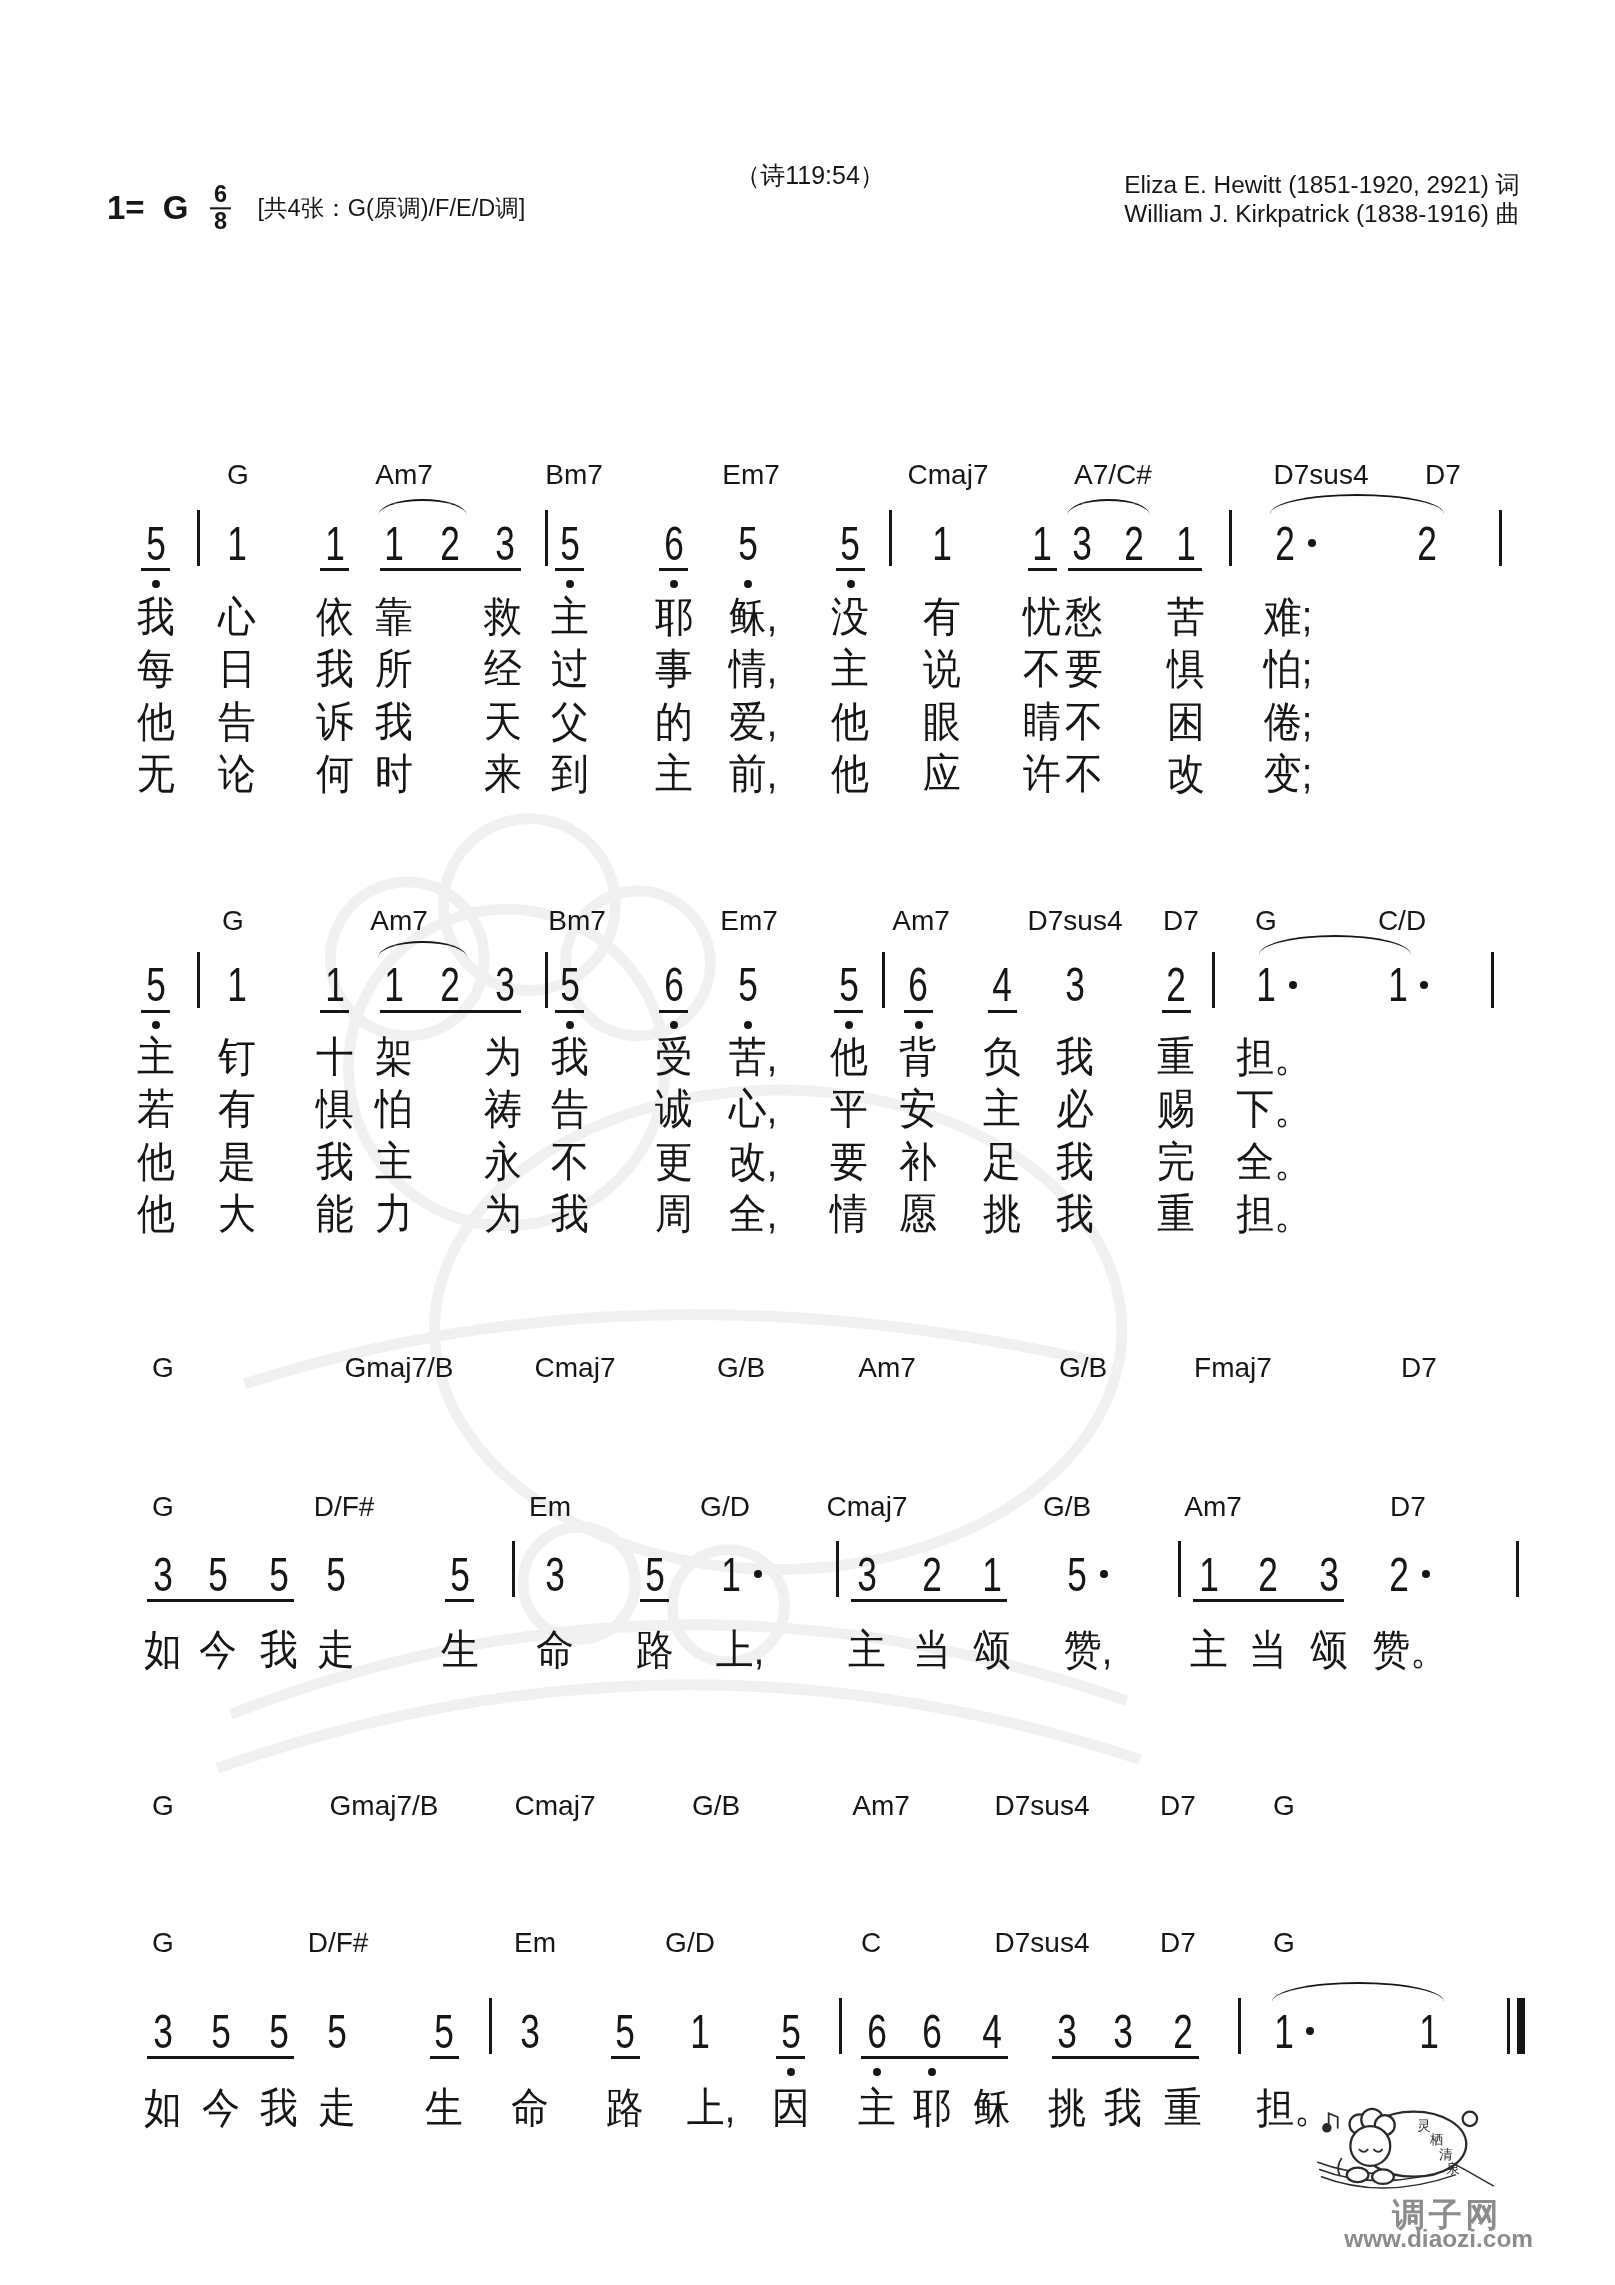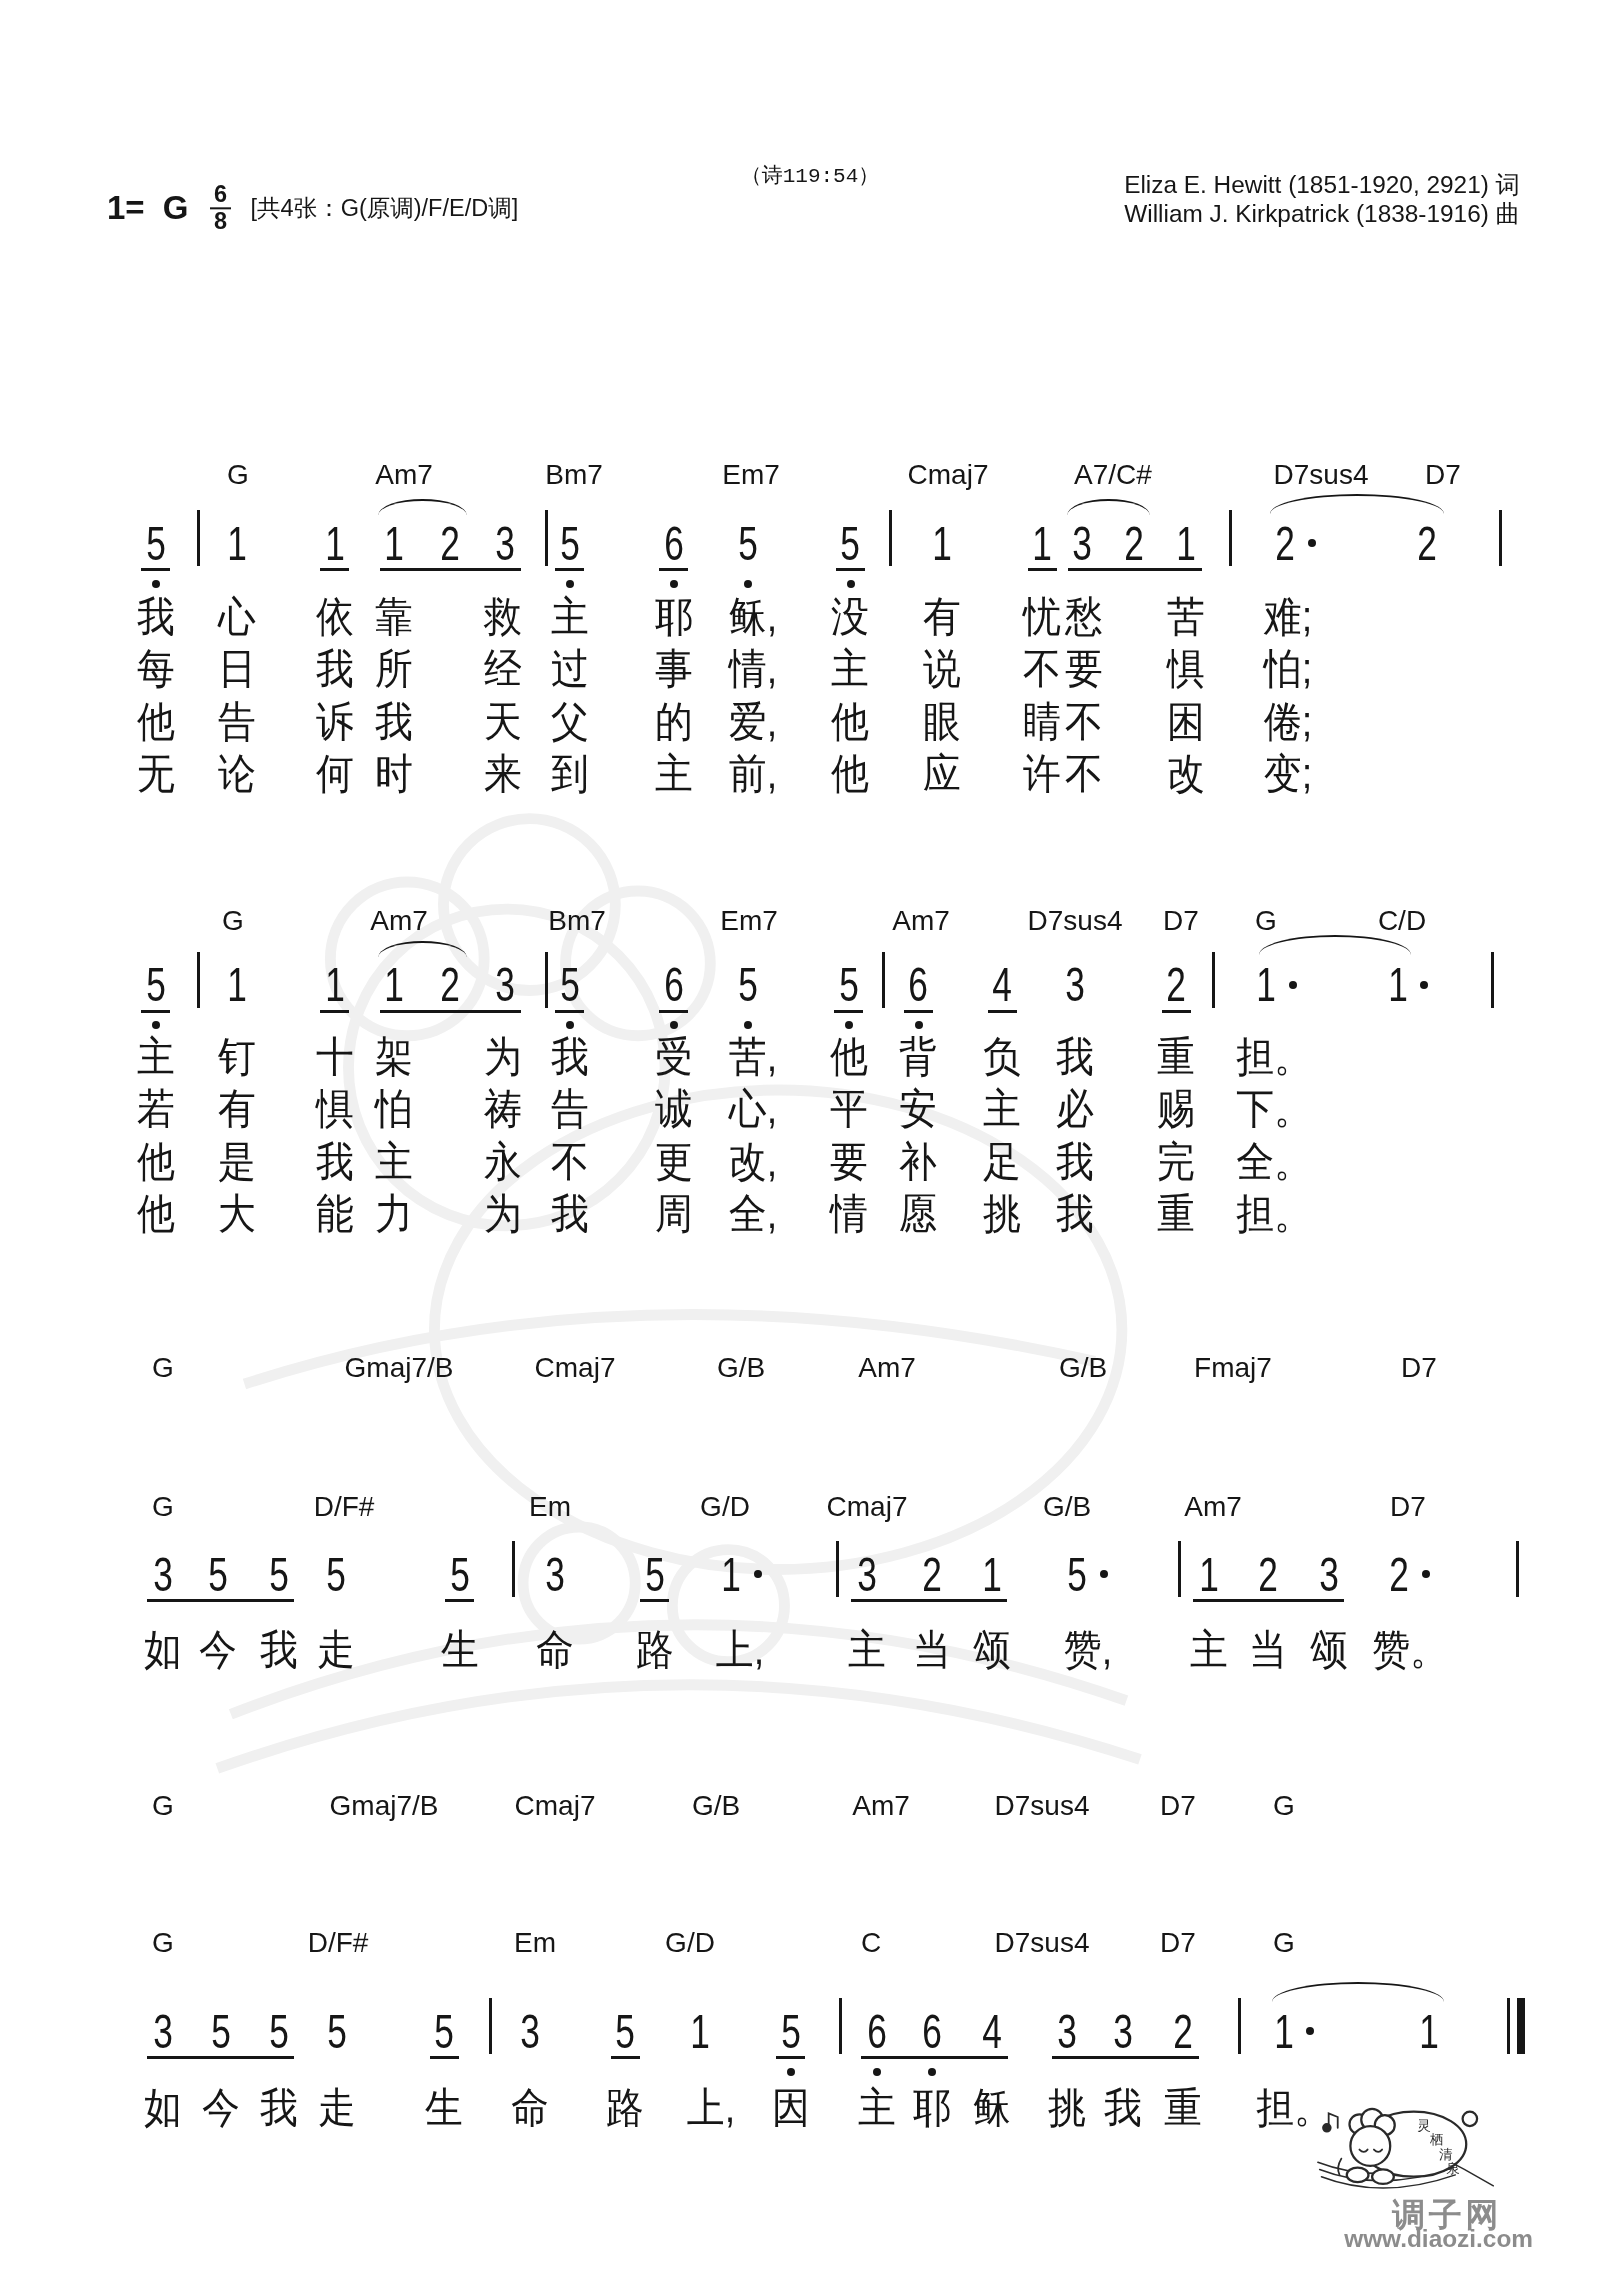--- a/index.html
+++ b/index.html
@@ -6,29 +6,29 @@
   .sheet{
     position:relative;width:1616px;height:2285px;background:#ffffff;
     font-family:"Liberation Sans","DejaVu Sans",sans-serif;color:#161616;
     overflow:hidden;margin:0 auto;
   }
   .abs{position:absolute;}
   .t{position:absolute;transform:translate(-50%,-50%);white-space:nowrap;}
   .tr{position:absolute;transform:translateY(-50%);white-space:nowrap;}
   .title{font-size:60px;font-weight:700;letter-spacing:1.8px;}
   .subtitle{font-size:25px;font-weight:600;}
-  .scripture{font-size:21px;font-family:Liberation Mono, monospace;}
+  .scripture{font-size:25px;}
   .credit{font-size:24.4px;text-align:right;}
   .keyrow{position:absolute;display:flex;align-items:center;transform:translateY(-50%);}
   .keyprefix,.keyletter{font-size:33px;font-weight:600;}
   .keyletter{margin-left:18px;}
   .meter{margin-left:22px;display:flex;flex-direction:column;align-items:center;font-size:23.5px;font-weight:700;line-height:1.05;}
   .meter .num{border-bottom:2.7px solid #161616;padding:0 3.6px;}
   .meter .den{padding:0 3.6px;}
-  .keynote{margin-left:20px;font-size:23.5px;}
+  .keynote{margin-left:27px;font-size:23.5px;}
   .chord{position:absolute;transform:translate(-50%,-50%);font-size:28px;white-space:nowrap;}
   .note{position:absolute;transform:translate(-50%,-50%) scaleX(.72);font-size:49px;font-weight:500;}
   .lyric{position:absolute;transform:translate(-50%,-50%) scaleX(.9);font-size:42px;white-space:nowrap;}
   .bar{position:absolute;width:2.7px;background:#161616;}
   .bar.thick{width:8.1px;}
   .beam{position:absolute;height:2.7px;background:#161616;}
   .uline{position:absolute;height:2.7px;background:#161616;}
   .dot{position:absolute;width:8.1px;height:8.1px;border-radius:50%;background:#161616;}
   .slur{position:absolute;border-top:2.7px solid #161616;border-radius:50%/100% 100% 0 0;}
   .footer-credit{font-family:"Liberation Serif","DejaVu Serif",serif;font-style:italic;font-size:27px;font-weight:700;letter-spacing:2.7px;}

